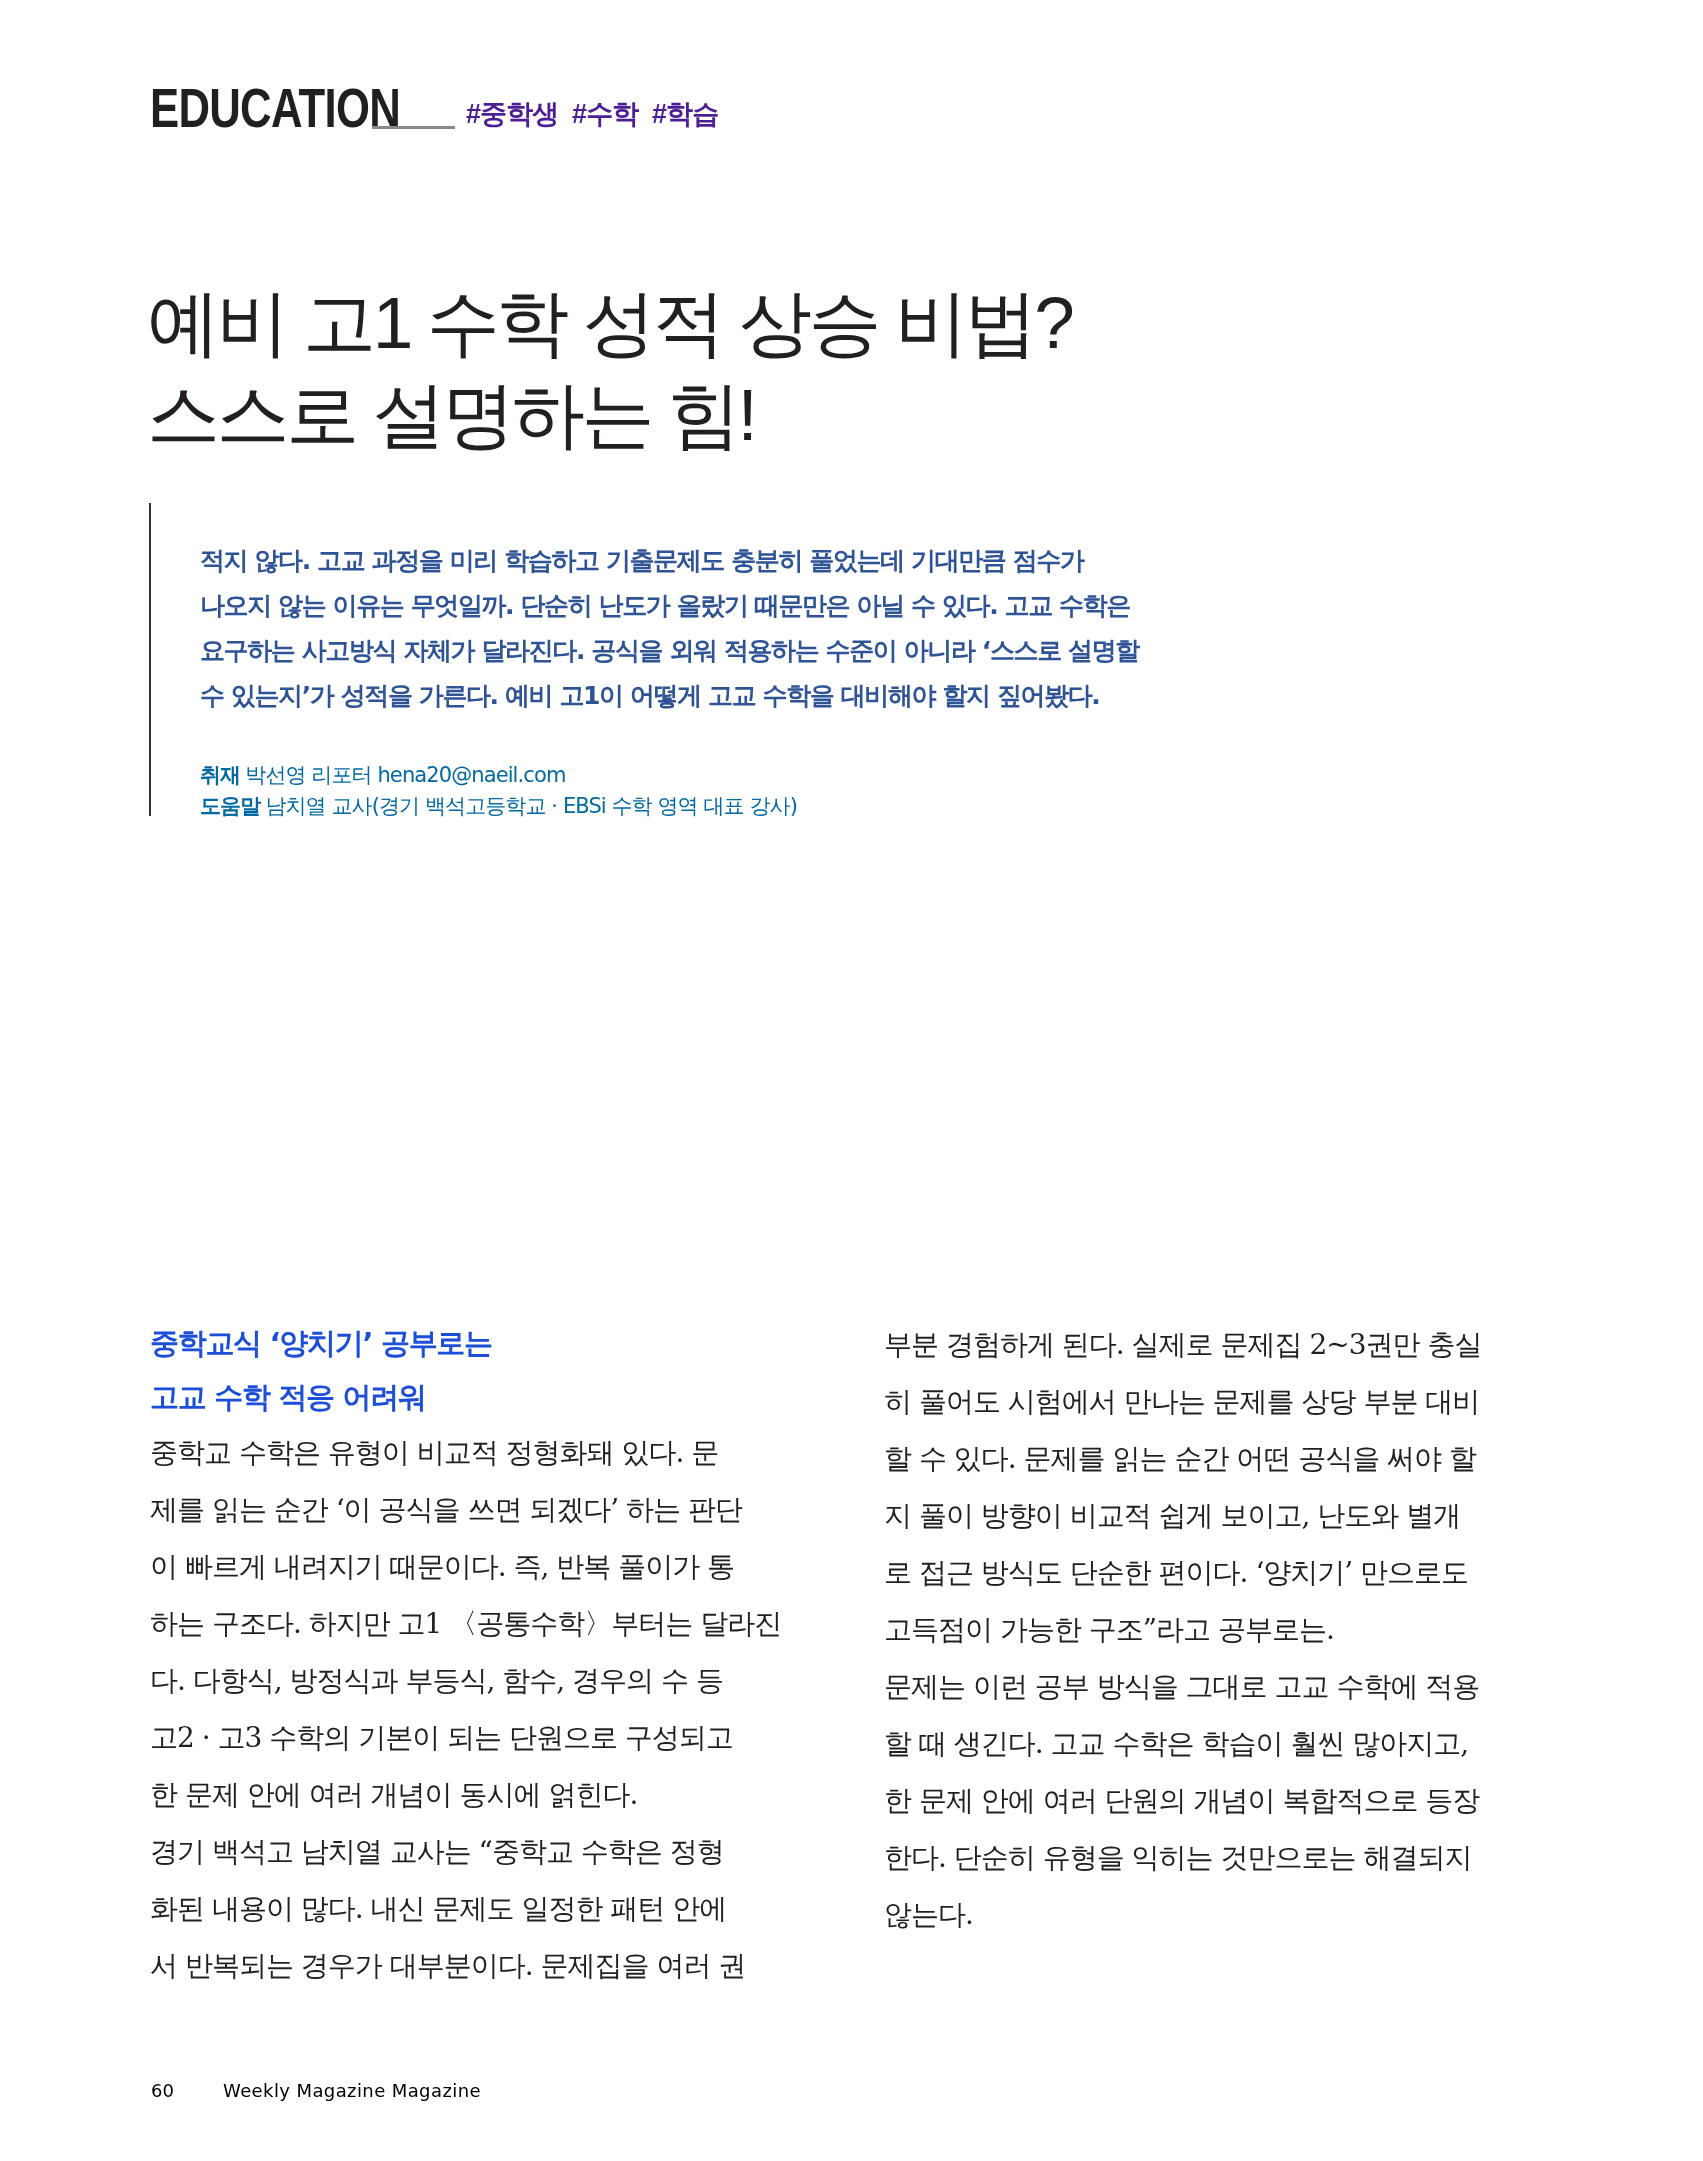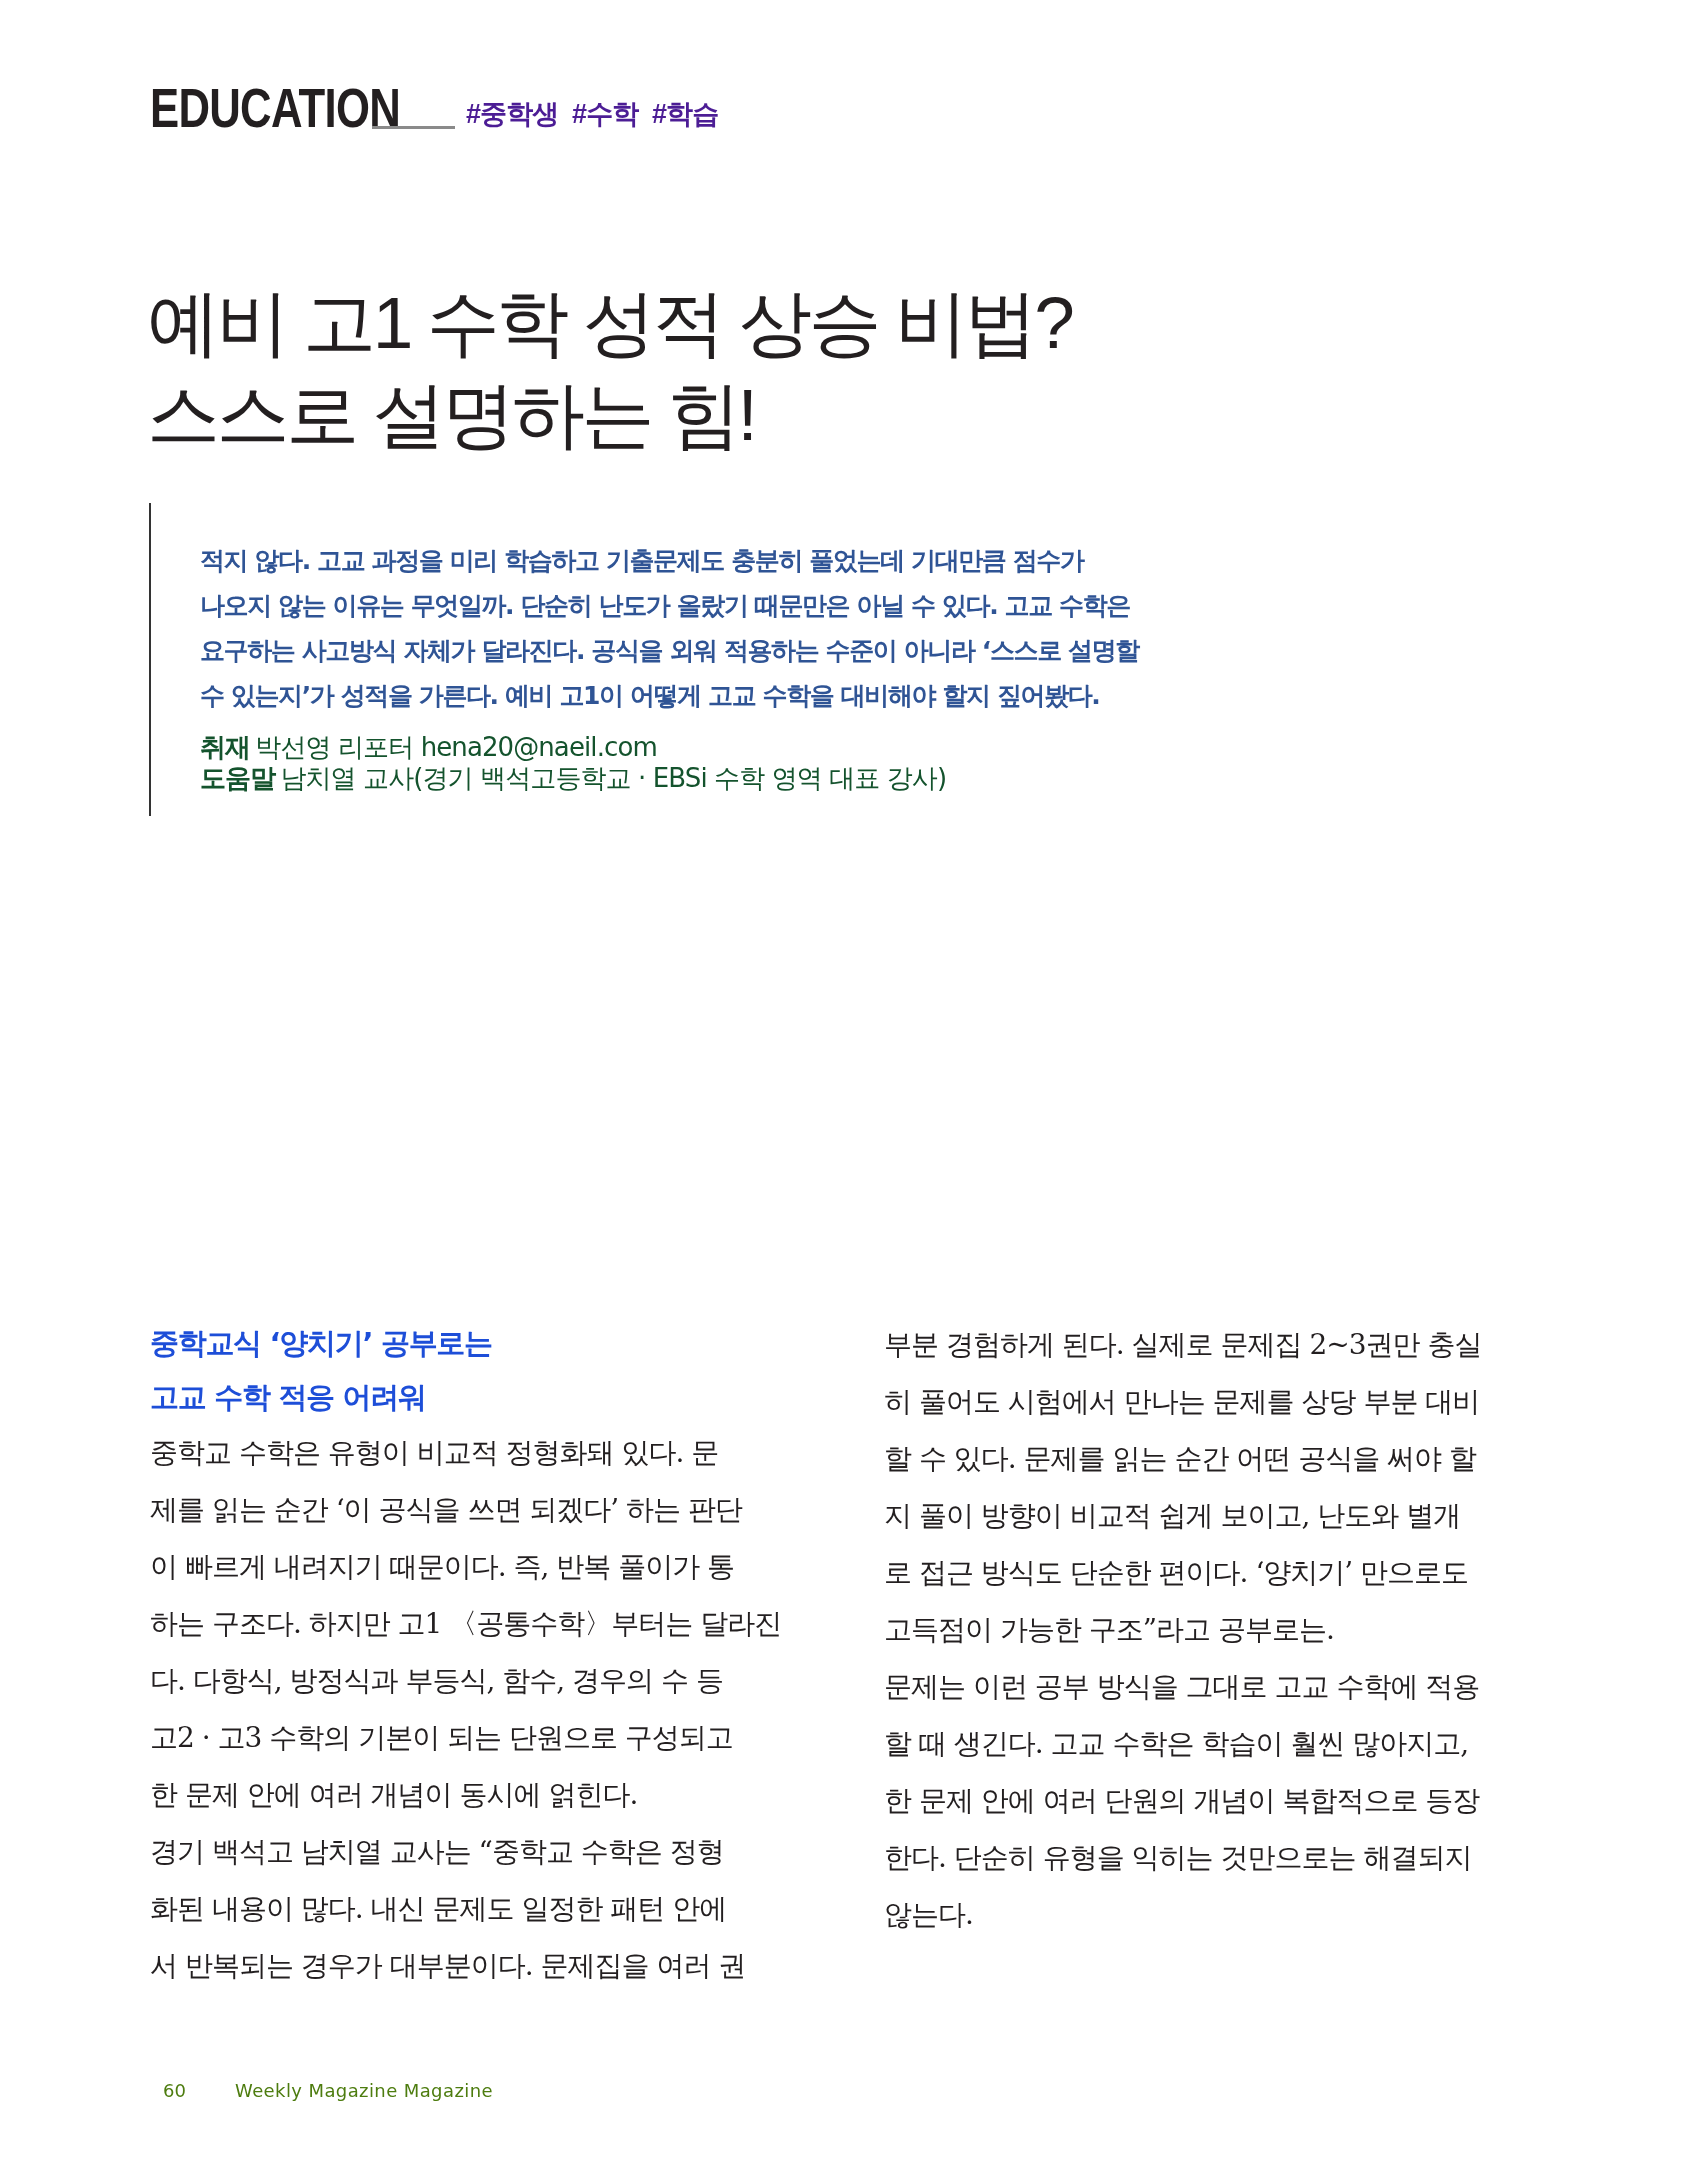--- a/index.html
+++ b/index.html
@@ -31,44 +31,44 @@
 
   
   #lead-rule { left: 149px; top: 503px; width: 1.7px; height: 313px; background: #333333; }
   #lead {
     left: 200px; top: 538px; width: 1022px;
     font-family: "DejaVu Sans", sans-serif; font-weight: bold; font-size: 25px; line-height: 45px;
     letter-spacing: -1.4px; color: #2f5495;
   }
   #lead div { white-space: nowrap; }
   #credits {
-    left: 200px; top: 732px;
-    font-family: "DejaVu Sans", sans-serif; font-size: 26px; line-height: 31px;
-    letter-spacing: -0.9px; color: #14532d;
+    left: 200px; top: 760px;
+    font-family: "DejaVu Sans", sans-serif; font-size: 21px; line-height: 31px;
+    letter-spacing: -0.9px; color: #0369a1;
   }
   #credits .lbl { font-weight: bold; margin-right: 5.1px; }
 
   
   .col { top: 1316px; width: 647px; }
   #col-left { left: 150px; }
   #col-right { left: 884px; }
   .sub-head {
     font-family: "DejaVu Sans", sans-serif; font-weight: bold; font-size: 29px; line-height: 54px;
     letter-spacing: -1.3px; color: #1d4ed8; white-space: nowrap;
   }
   .body-line {
     font-family: "DejaVu Serif", serif; font-size: 28px; line-height: 57px;
     letter-spacing: -1px; color: #231f20; white-space: nowrap;
   }
   #col-right .body-line:first-child { }
 
   
   #footer {
     left: 151px; top: 2078px; display: flex; align-items: baseline;
-    font-family: "DejaVu Sans", sans-serif; font-size: 18px; line-height: 25.6px; color: #4d7c0f; margin-left: 12px;
+    font-family: "DejaVu Sans", sans-serif; font-size: 18px; line-height: 25.6px; color: #000000;
   }
   #footer .page-num { width: 72px; }
   #footer .mag-name { letter-spacing: 0.4px; }
 </style>
 </head>
 <body>
 
 <div id="section-label" class="abs">EDUCATION</div>
 <div id="header-rule" class="abs"></div>
 <div id="hashtags" class="abs">

